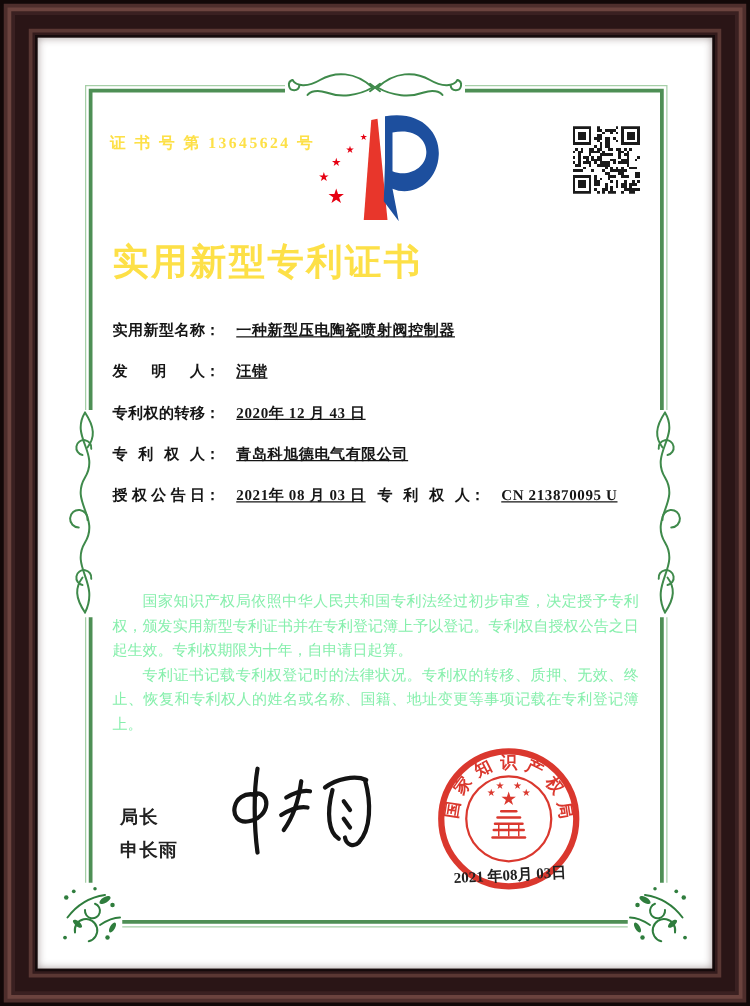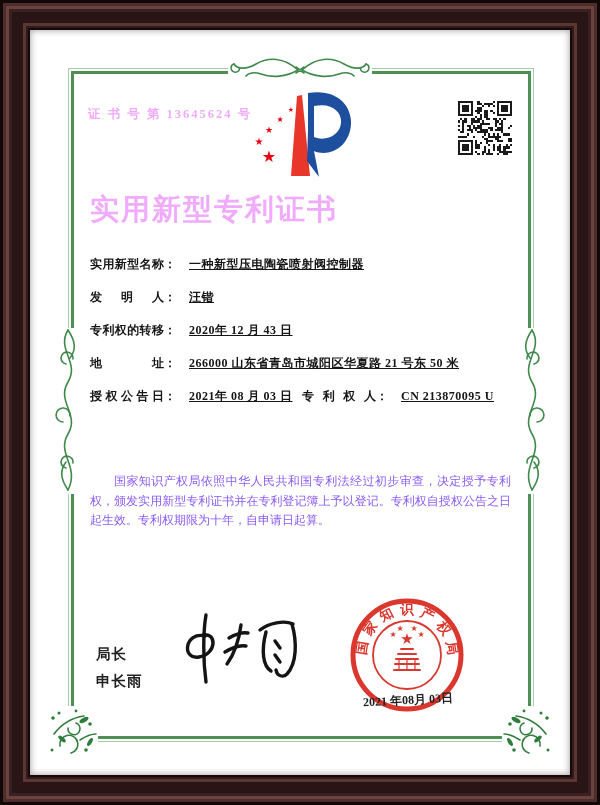--- a/index.html
+++ b/index.html
@@ -16,32 +16,32 @@
       inset 0 0 0 26px #5a3733,
       inset 0 0 0 28px #331b1c,
       inset 0 0 0 30px #150a0b;}
   #paper{position:absolute;inset:30px;background:#ffffff;
          box-shadow:inset 0 0 7px rgba(50,25,25,.45);}
   
   #green-border{position:absolute;left:68px;top:68px;width:464px;height:672px;
       border:1px solid #a6cfa8;z-index:1;}
   #green-border::after{content:"";position:absolute;inset:2px;border:3px solid #4e8f55;}
   .orn{position:absolute;z-index:2;}
-  .txt{position:absolute;color:#f0abfc;}
+  .txt{position:absolute;color:#fde047;}
   #cert-no{left:88px;top:106px;font-size:12.5px;font-weight:700;letter-spacing:2px;}
   #title{left:90px;top:190px;width:420px;font-size:29px;
          font-weight:700;letter-spacing:2px;}
   #fields{position:absolute;left:90px;top:248px;width:424px;z-index:2;}
   .frow{height:33px;line-height:33px;font-size:12px;font-weight:700;color:#161616;white-space:nowrap;}
   .flabel{display:inline-block;width:74px;text-align:justify;text-align-last:justify;vertical-align:bottom;}
   .fvalue{margin-left:13px;letter-spacing:.5px;text-decoration:underline;}
   .frow.duo{display:flex;align-items:flex-end;}
   .fgroup1{width:212px;}
   #body-text{position:absolute;left:90px;top:472px;width:421px;font-size:12px;
-             line-height:19.5px;color:#8b5cf6;z-index:2;}
+             line-height:19.5px;color:#86efac;z-index:2;}
   #body-text p{margin:0;text-indent:2em;text-align:justify;}
   #signoff{left:96px;top:641px;font-size:14.5px;font-weight:700;line-height:27px;letter-spacing:1px;
            font-family:Liberation Serif, serif;color:#222;}
   #seal-date{left:348px;top:692px;width:120px;text-align:center;font-size:12px;
              font-weight:700;color:#222;transform:rotate(-3deg);z-index:6;}
   #seal-box{position:absolute;left:346px;top:592px;z-index:5;}
   #sig-box{position:absolute;left:165px;top:606px;z-index:4;}
   #logo-box{position:absolute;left:246px;top:90px;z-index:2;}
   #qr-box{position:absolute;left:458px;top:101px;z-index:2;}
   svg text.star{font-family:"DejaVu Sans",sans-serif;}
@@ -358,34 +358,35 @@
     <div class="frow">
       <span class="flabel">实用新型名称</span><span>：</span><span class="fvalue">一种新型压电陶瓷喷射阀控制器</span>
     </div>
     <div class="frow">
       <span class="flabel">发明人</span><span>：</span><span class="fvalue">汪锴</span>
     </div>
     <div class="frow">
       <span class="flabel">专利权的转移</span><span>：</span><span class="fvalue">2020年 12 月 43 日</span>
     </div>
     <div class="frow">
-      <span class="flabel">地址</span><span>：</span><span class="fvalue">266000 山东省青岛市城阳区华夏路 21 号东 50 米</span>
+      <span class="flabel">专利权人</span><span>：</span><span class="fvalue">青岛科旭德电气有限公司</span>
     </div>
     <div class="frow duo">
       <span class="fgroup1">
         <span class="flabel">授权公告日</span><span>：</span><span class="fvalue">2021年 08 月 03 日</span>
       </span>
       <span>
         <span class="flabel">专利权人</span><span>：</span><span class="fvalue">CN 213870095 U</span>
       </span>
     </div>
   </div>
 
   <div id="body-text">
     <p>国家知识产权局依照中华人民共和国专利法经过初步审查，决定授予专利权，颁发实用新型专利证书并在专利登记簿上予以登记。专利权自授权公告之日起生效。专利权期限为十年，自申请日起算。</p>
+    <p>专利证书记载专利权登记时的法律状况。专利权的转移、质押、无效、终止、恢复和专利权人的姓名或名称、国籍、地址变更等事项记载在专利登记簿上。</p>
   </div>
 
   <div class="txt" id="signoff">
     <div>局长</div>
     <div>申长雨</div>
   </div>
 
   <div id="sig-box">
     <svg width="155" height="95" viewBox="0 0 155 95">
       <g stroke="#141414" fill="none" stroke-width="3.4" stroke-linecap="round" stroke-linejoin="round">

